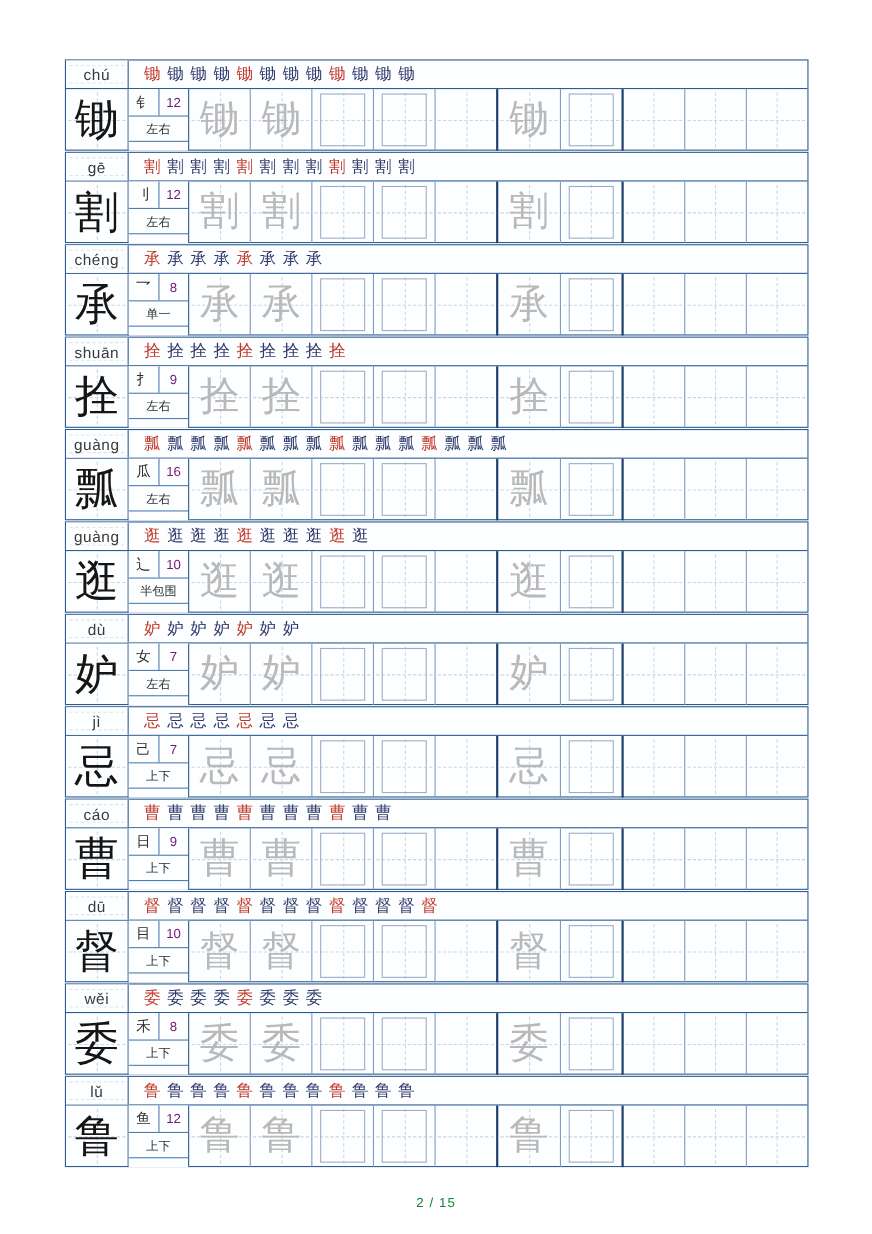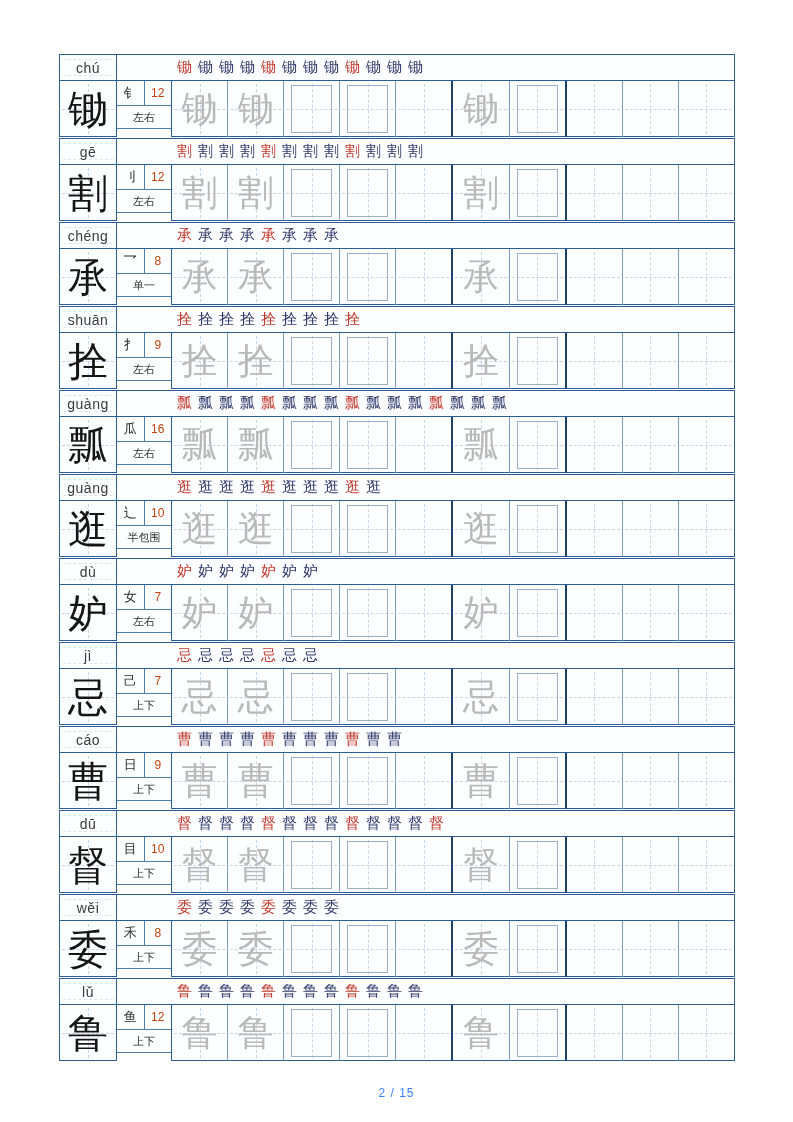--- a/index.html
+++ b/index.html
@@ -6,21 +6,21 @@
   body{
     width:793px;height:1122px;position:relative;background:#ffffff;
     font-family:"Liberation Sans", sans-serif;overflow:hidden;
   }
   .sheet{position:absolute;left:59px;top:54px;width:676px;}
   .block{
     box-sizing:border-box;height:83px;margin-bottom:1px;
     border:1px solid #2b5c92;background:#fdfeff;
   }
   
-  .pinyin-row{box-sizing:border-box;height:26px;display:flex;border-bottom:1px solid #2b5c92;gap:46px;}
+  .pinyin-row{box-sizing:border-box;height:26px;display:flex;border-bottom:1px solid #2b5c92;}
   .pinyin-cell{
     box-sizing:border-box;width:57px;position:relative;
     display:flex;align-items:center;justify-content:center;
     border-right:1px solid #2b5c92;background:#fdfeff;
   }
   .pinyin-cell::before{content:"";position:absolute;left:3px;right:3px;top:4px;border-top:1px dashed #dbe5f0;}
   .pinyin-cell::after{content:"";position:absolute;left:3px;right:3px;bottom:4px;border-bottom:1px dashed #dbe5f0;}
   .pinyin-text{font-size:14px;color:#3a3a3a;letter-spacing:.5px;position:relative;z-index:1;}
   .stroke-cell{
     flex:1;display:flex;align-items:center;gap:6px;padding-left:14px;overflow:hidden;
@@ -39,21 +39,21 @@
   .big-char{
     font-family:"DejaVu Serif", serif;font-size:40px;line-height:1;
     color:#151515;position:relative;z-index:1;
   }
   .info-cell{box-sizing:border-box;width:55px;border-right:1px solid #2b5c92;position:relative;background:#fdfeff;}
   .info-top{box-sizing:border-box;height:25px;display:flex;border-bottom:1px solid #4d7eb0;}
   .radical{
     box-sizing:border-box;flex:1;display:flex;align-items:center;justify-content:center;
     border-right:1px solid #4d7eb0;font-family:"DejaVu Serif", serif;font-size:13px;color:#2c2c2c;
   }
-  .count{flex:1;display:flex;align-items:center;justify-content:center;font-size:12px;color:#c2410c;}
+  .count{flex:1;display:flex;align-items:center;justify-content:center;font-size:12px;color:#701a75;}
   .structure{
     box-sizing:border-box;height:23px;border-bottom:1px solid #4d7eb0;
     display:flex;align-items:center;justify-content:center;
     font-family:"DejaVu Serif", serif;font-size:11px;color:#2c2c2c;white-space:nowrap;
   }
   .cells{flex:1;display:flex;}
   .cell{box-sizing:border-box;flex:1;position:relative;border-left:1px solid #7b9cc0;}
   .cell:first-child{border-left:none;}
   .cell.sep-left{border-left:2px solid #1e416b;}
   .cell.sep-right{border-right:2px solid #1e416b;}
@@ -64,21 +64,21 @@
     position:absolute;inset:0;display:flex;align-items:center;justify-content:center;
     font-family:"DejaVu Serif", serif;font-size:36px;line-height:1;color:#b9b9b9;z-index:1;
   }
   .square{
     position:absolute;left:7px;right:7px;top:4px;bottom:4px;
     border:1px solid #9baec8;background:transparent;z-index:1;
   }
   
   .footer{
     position:absolute;left:0;right:0;top:1086px;text-align:center;
-    font-size:12px;color:#3b82f6;letter-spacing:1px;
+    font-size:12px;color:#15803d;letter-spacing:1px;
   }
 </style>
 </head>
 <body>
 
 <div class="sheet">
   <div class="block">
     <div class="pinyin-row">
       <div class="pinyin-cell">
         <span class="pinyin-text">chú</span>

